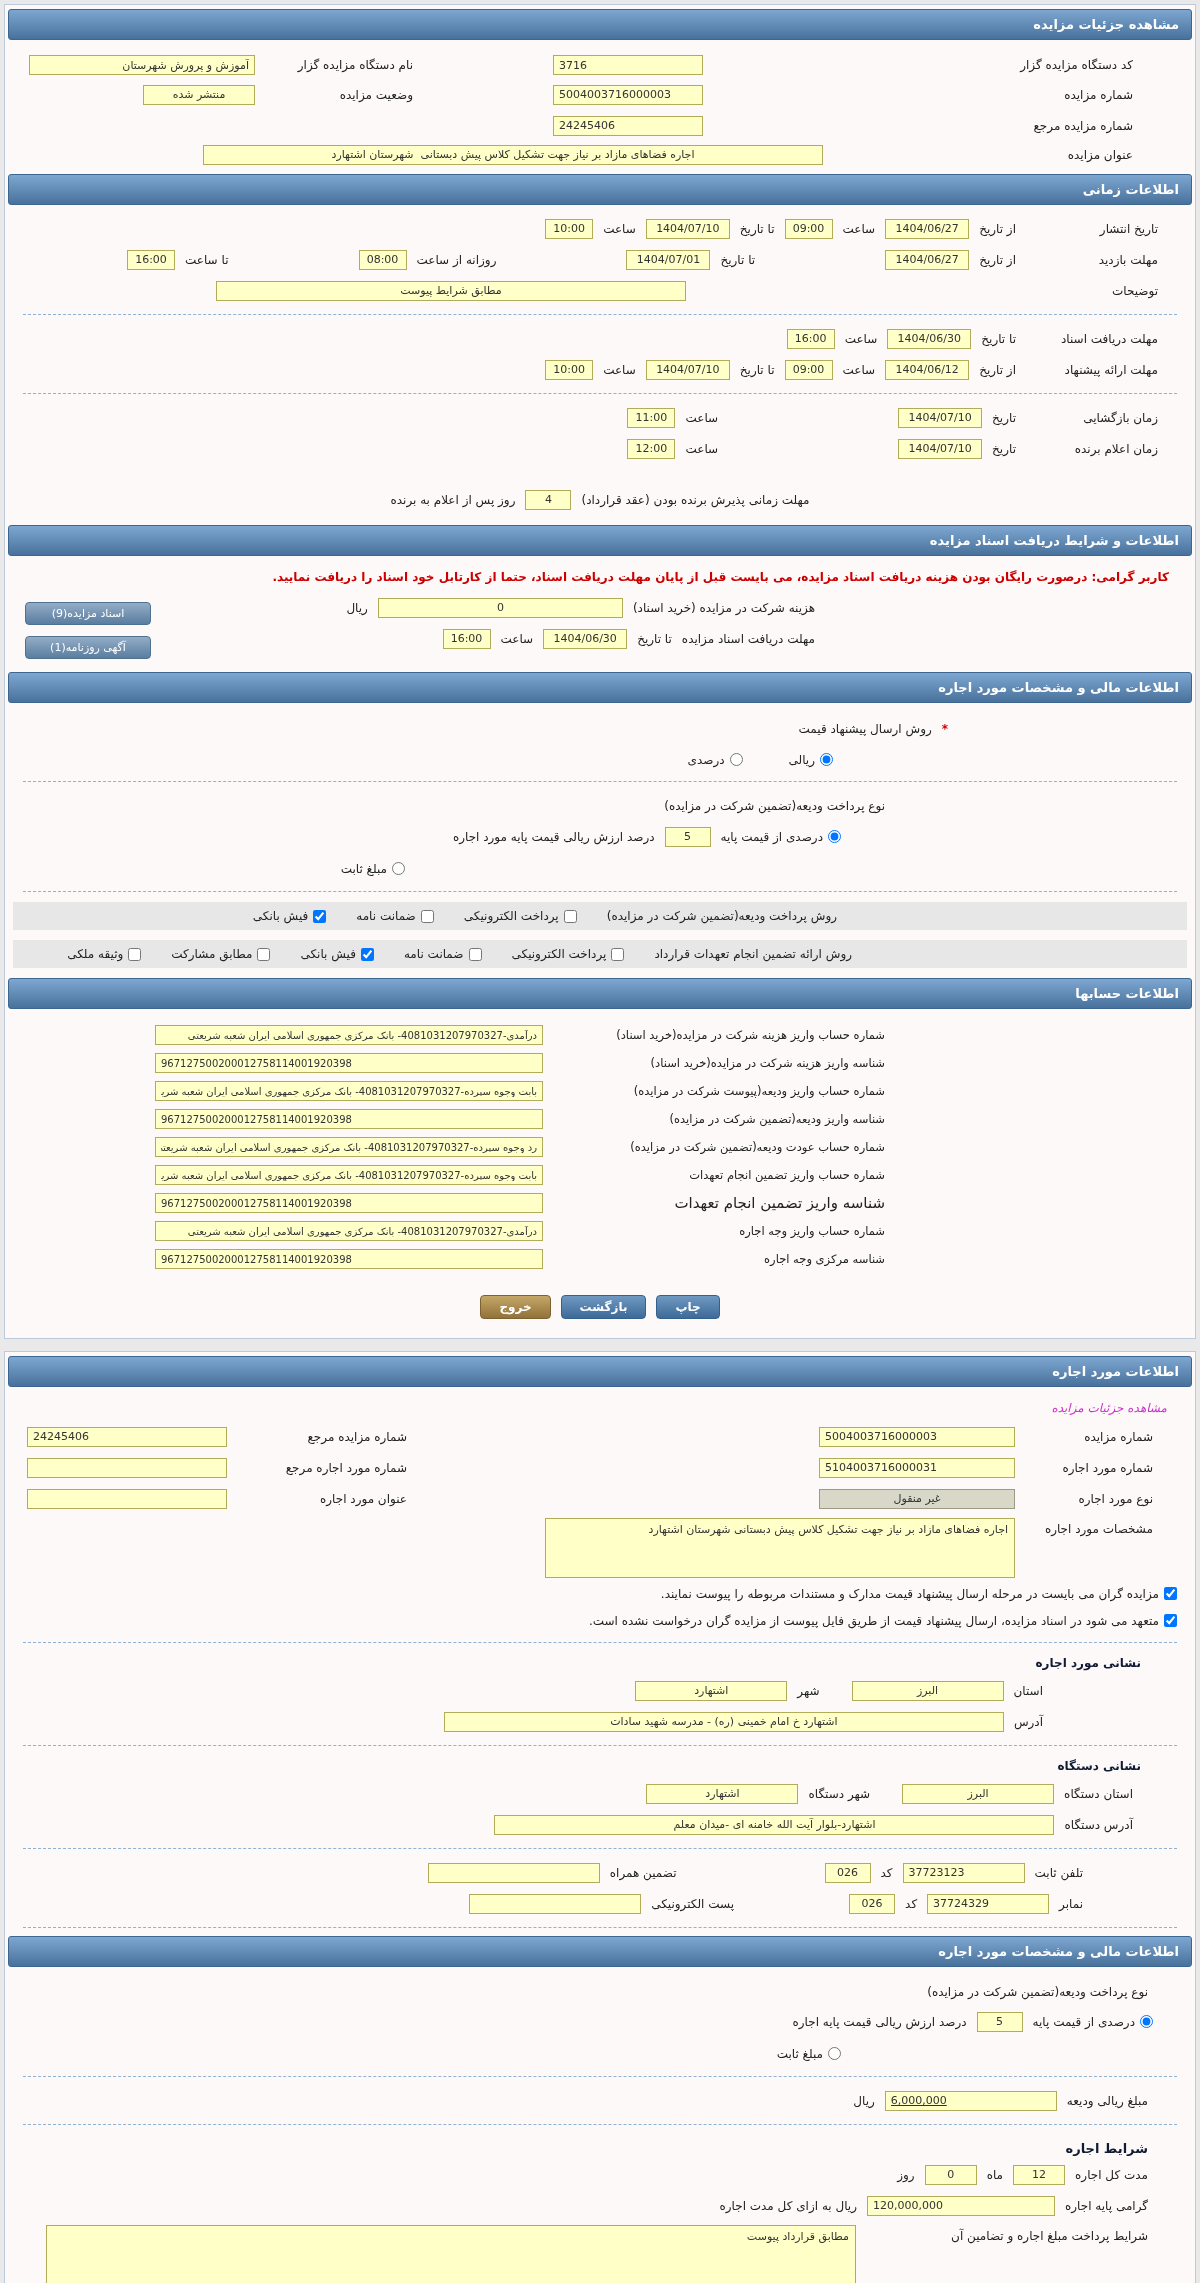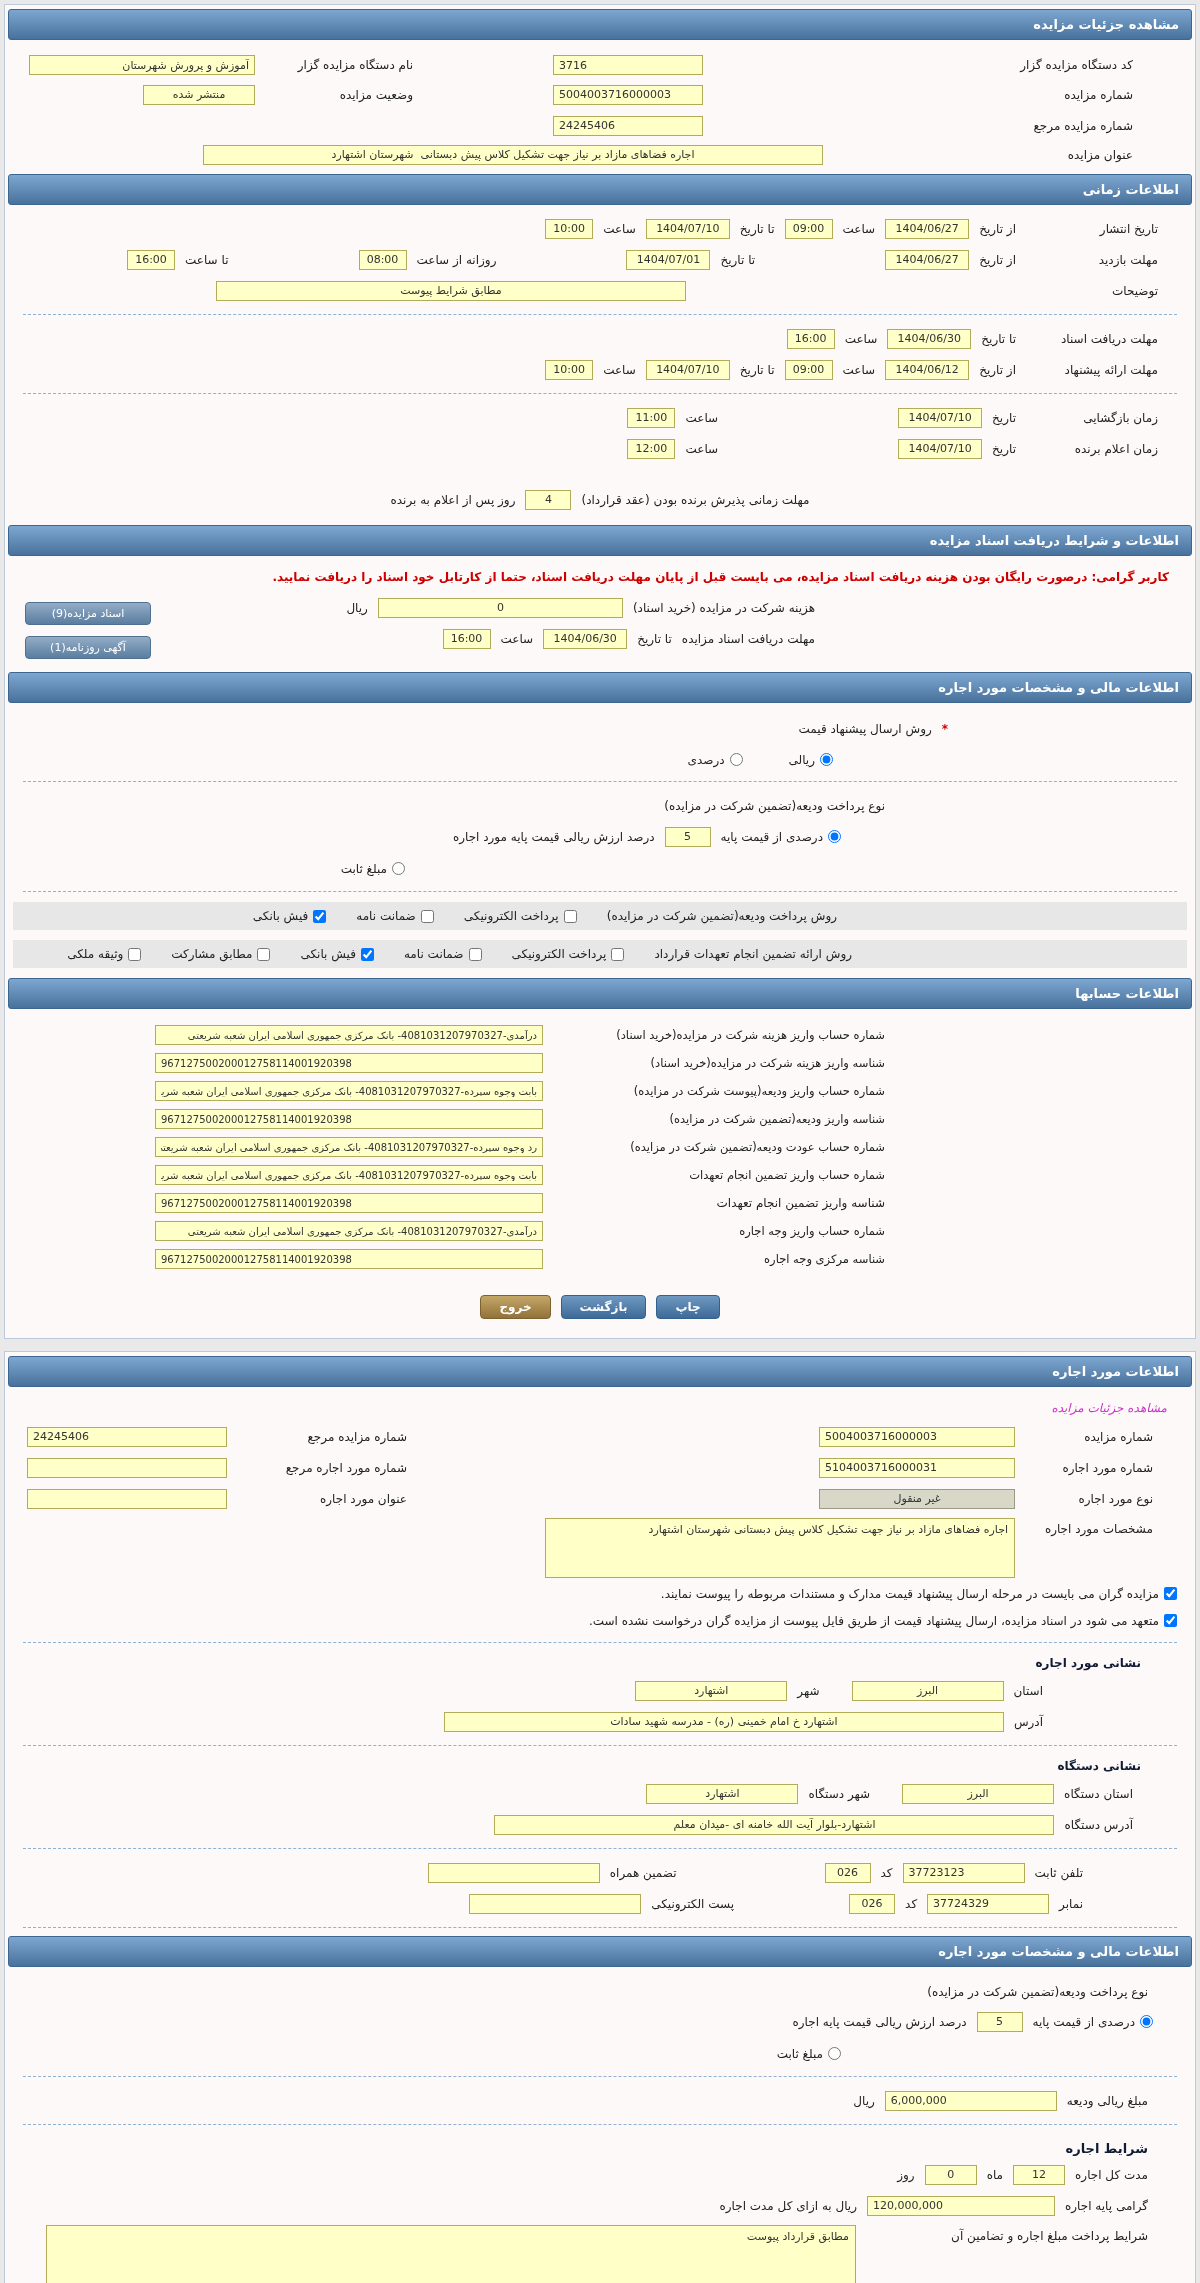--- a/index.html
+++ b/index.html
@@ -253,21 +253,21 @@
       </div>
       <div class="row" style="padding:0 308px 0 20px;min-height:28px">
         <span class="lbl" style="width:332px;font-size:11.5px">شماره حساب عودت ودیعه(تضمین شرکت در مزایده)</span>
         <input class="inp acc" readonly="" value="رد وجوه سپرده-4081031207970327- بانک مرکزی جمهوری اسلامی ایران شعبه شریعتی" style="">
       </div>
       <div class="row" style="padding:0 308px 0 20px;min-height:28px">
         <span class="lbl" style="width:332px;font-size:11.5px">شماره حساب واریز تضمین انجام تعهدات</span>
         <input class="inp acc" readonly="" value="بابت وجوه سپرده-4081031207970327- بانک مرکزی جمهوری اسلامی ایران شعبه شریعتی" style="">
       </div>
       <div class="row" style="padding:0 308px 0 20px;min-height:28px">
-        <span class="lbl" style="width:332px;font-size:12px">شناسه واریز تضمین انجام تعهدات</span>
+        <span class="lbl" style="width:332px;font-size:15px">شناسه واریز تضمین انجام تعهدات</span>
         <input class="inp acc num" readonly="" value="967127500200012758114001920398" style="">
       </div>
       <div class="row" style="padding:0 308px 0 20px;min-height:28px">
         <span class="lbl" style="width:332px;font-size:11.5px">شماره حساب واریز وجه اجاره</span>
         <input class="inp acc" readonly="" value="درآمدی-4081031207970327- بانک مرکزی جمهوری اسلامی ایران شعبه شریعتی" style="">
       </div>
       <div class="row" style="padding:0 308px 0 20px;min-height:28px">
         <span class="lbl" style="width:332px;font-size:11.5px">شناسه مرکزی وجه اجاره</span>
         <input class="inp acc num" readonly="" value="967127500200012758114001920398" style="">
       </div>
@@ -399,21 +399,21 @@
       </div>
       <div class="row" style="padding:2px 352px 0 20px">
         <label class="opt">
           <input type="radio" name="dep2" style="">
           <span>مبلغ ثابت</span>
         </label>
       </div>
       <div class="dash"></div>
       <div class="row" style="padding:0 45px 0 20px">
         <span class="lbl">مبلغ ریالی ودیعه</span>
-        <input class="inp num" style="width: 172px;" readonly="" value="6,000,000">
+        <input class="inp num" style="width: 172px; text-decoration: underline;" readonly="" value="6,000,000">
         <span class="lbl">ریال</span>
       </div>
       <div class="dash"></div>
     </div>
 
     <div>
       <div class="row" style="padding:4px 45px 0;min-height:26px">
         <span class="hd" style="font-size:13px">شرایط اجاره</span>
       </div>
       <div class="row" style="padding:0 45px 0 20px">

